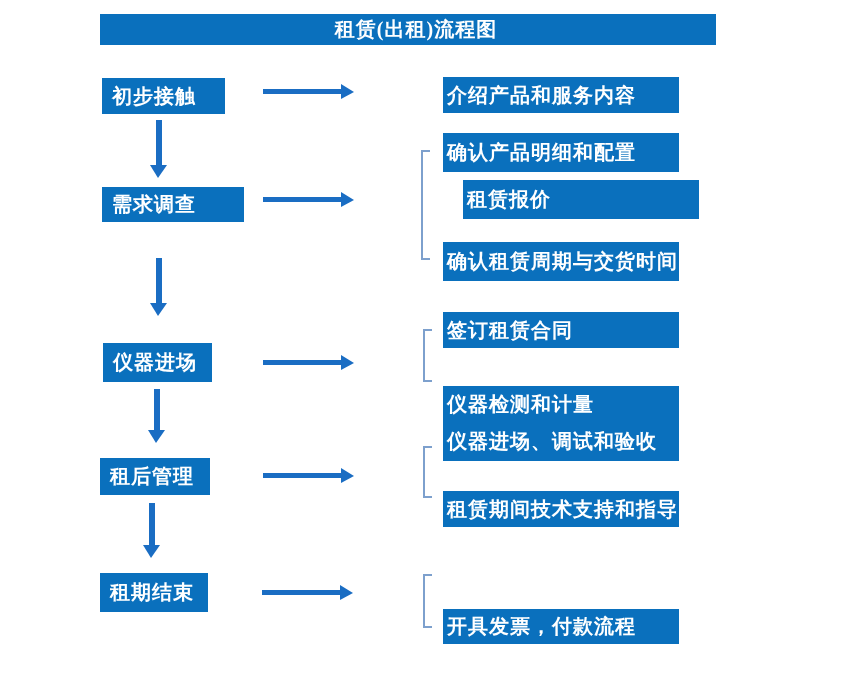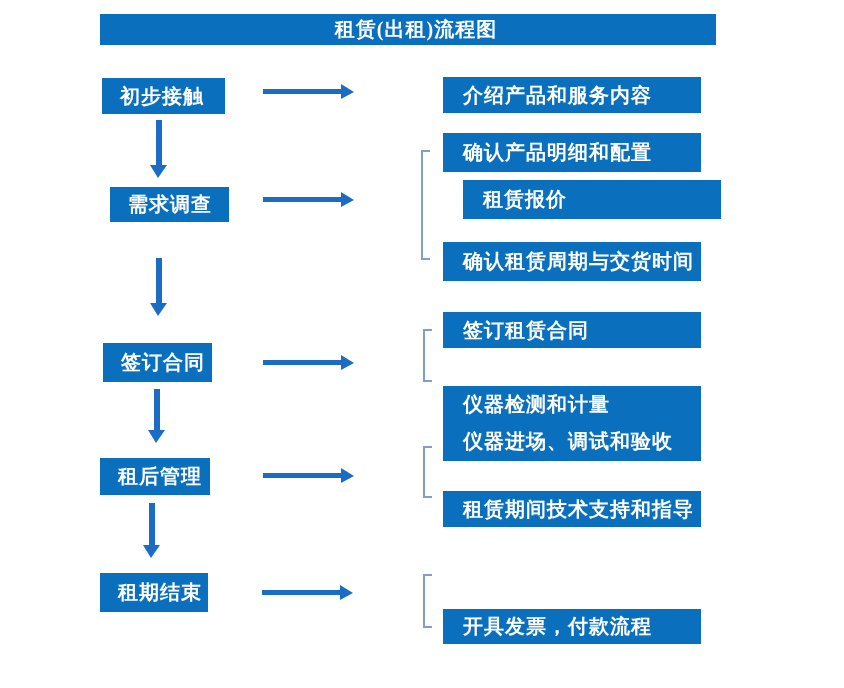--- a/index.html
+++ b/index.html
@@ -32,27 +32,27 @@
   .box {
     position: absolute;
     background: var(--box-fill, #0a70bd);
     color: var(--text, #ffffff);
     font-weight: bold;
     font-size: 20px;
     letter-spacing: 1px;
     display: flex;
     align-items: center;
     box-sizing: border-box;
-    padding-left: 18px;
+    padding-left: 10px;
     white-space: nowrap;
   }
   .detail {
     left: 443px;
-    width: 258px;
-    padding-left: 20px;
+    width: 236px;
+    padding-left: 4px;
   }
   
   .harrow { position: absolute; width: 91px; height: 15px; }
   .harrow .shaft {
     position: absolute; left: 0; top: 5px;
     width: 78px; height: 5px;
     background: var(--arrow, #1a6dc3);
   }
   .harrow .head {
     position: absolute; left: 78px; top: 0;
@@ -90,25 +90,25 @@
 
 <div class="canvas">
 
   <div class="title-bar">
     <span>租赁(出租)流程图</span>
   </div>
 
   <div class="box" style="left:102px; top:78px;  width:123px; height:36px;">
     <span>初步接触</span>
   </div>
-  <div class="box" style="left:110px; top:187px; width:119px; height:35px;">
+  <div class="box" style="left:102px; top:187px; width:142px; height:35px;">
     <span>需求调查</span>
   </div>
   <div class="box" style="left:103px; top:343px; width:109px; height:39px;">
-    <span>签订合同</span>
+    <span>仪器进场</span>
   </div>
   <div class="box" style="left:100px; top:573px; width:108px; height:39px;">
     <span>租期结束</span>
   </div>
   <div class="box" style="left:100px; top:458px; width:110px; height:37px;">
     <span>租后管理</span>
   </div>
 
   <div class="varrow" style="left:150px; top:120px; height:58px;">
     <div class="shaft" style="height:45px;"></div>

